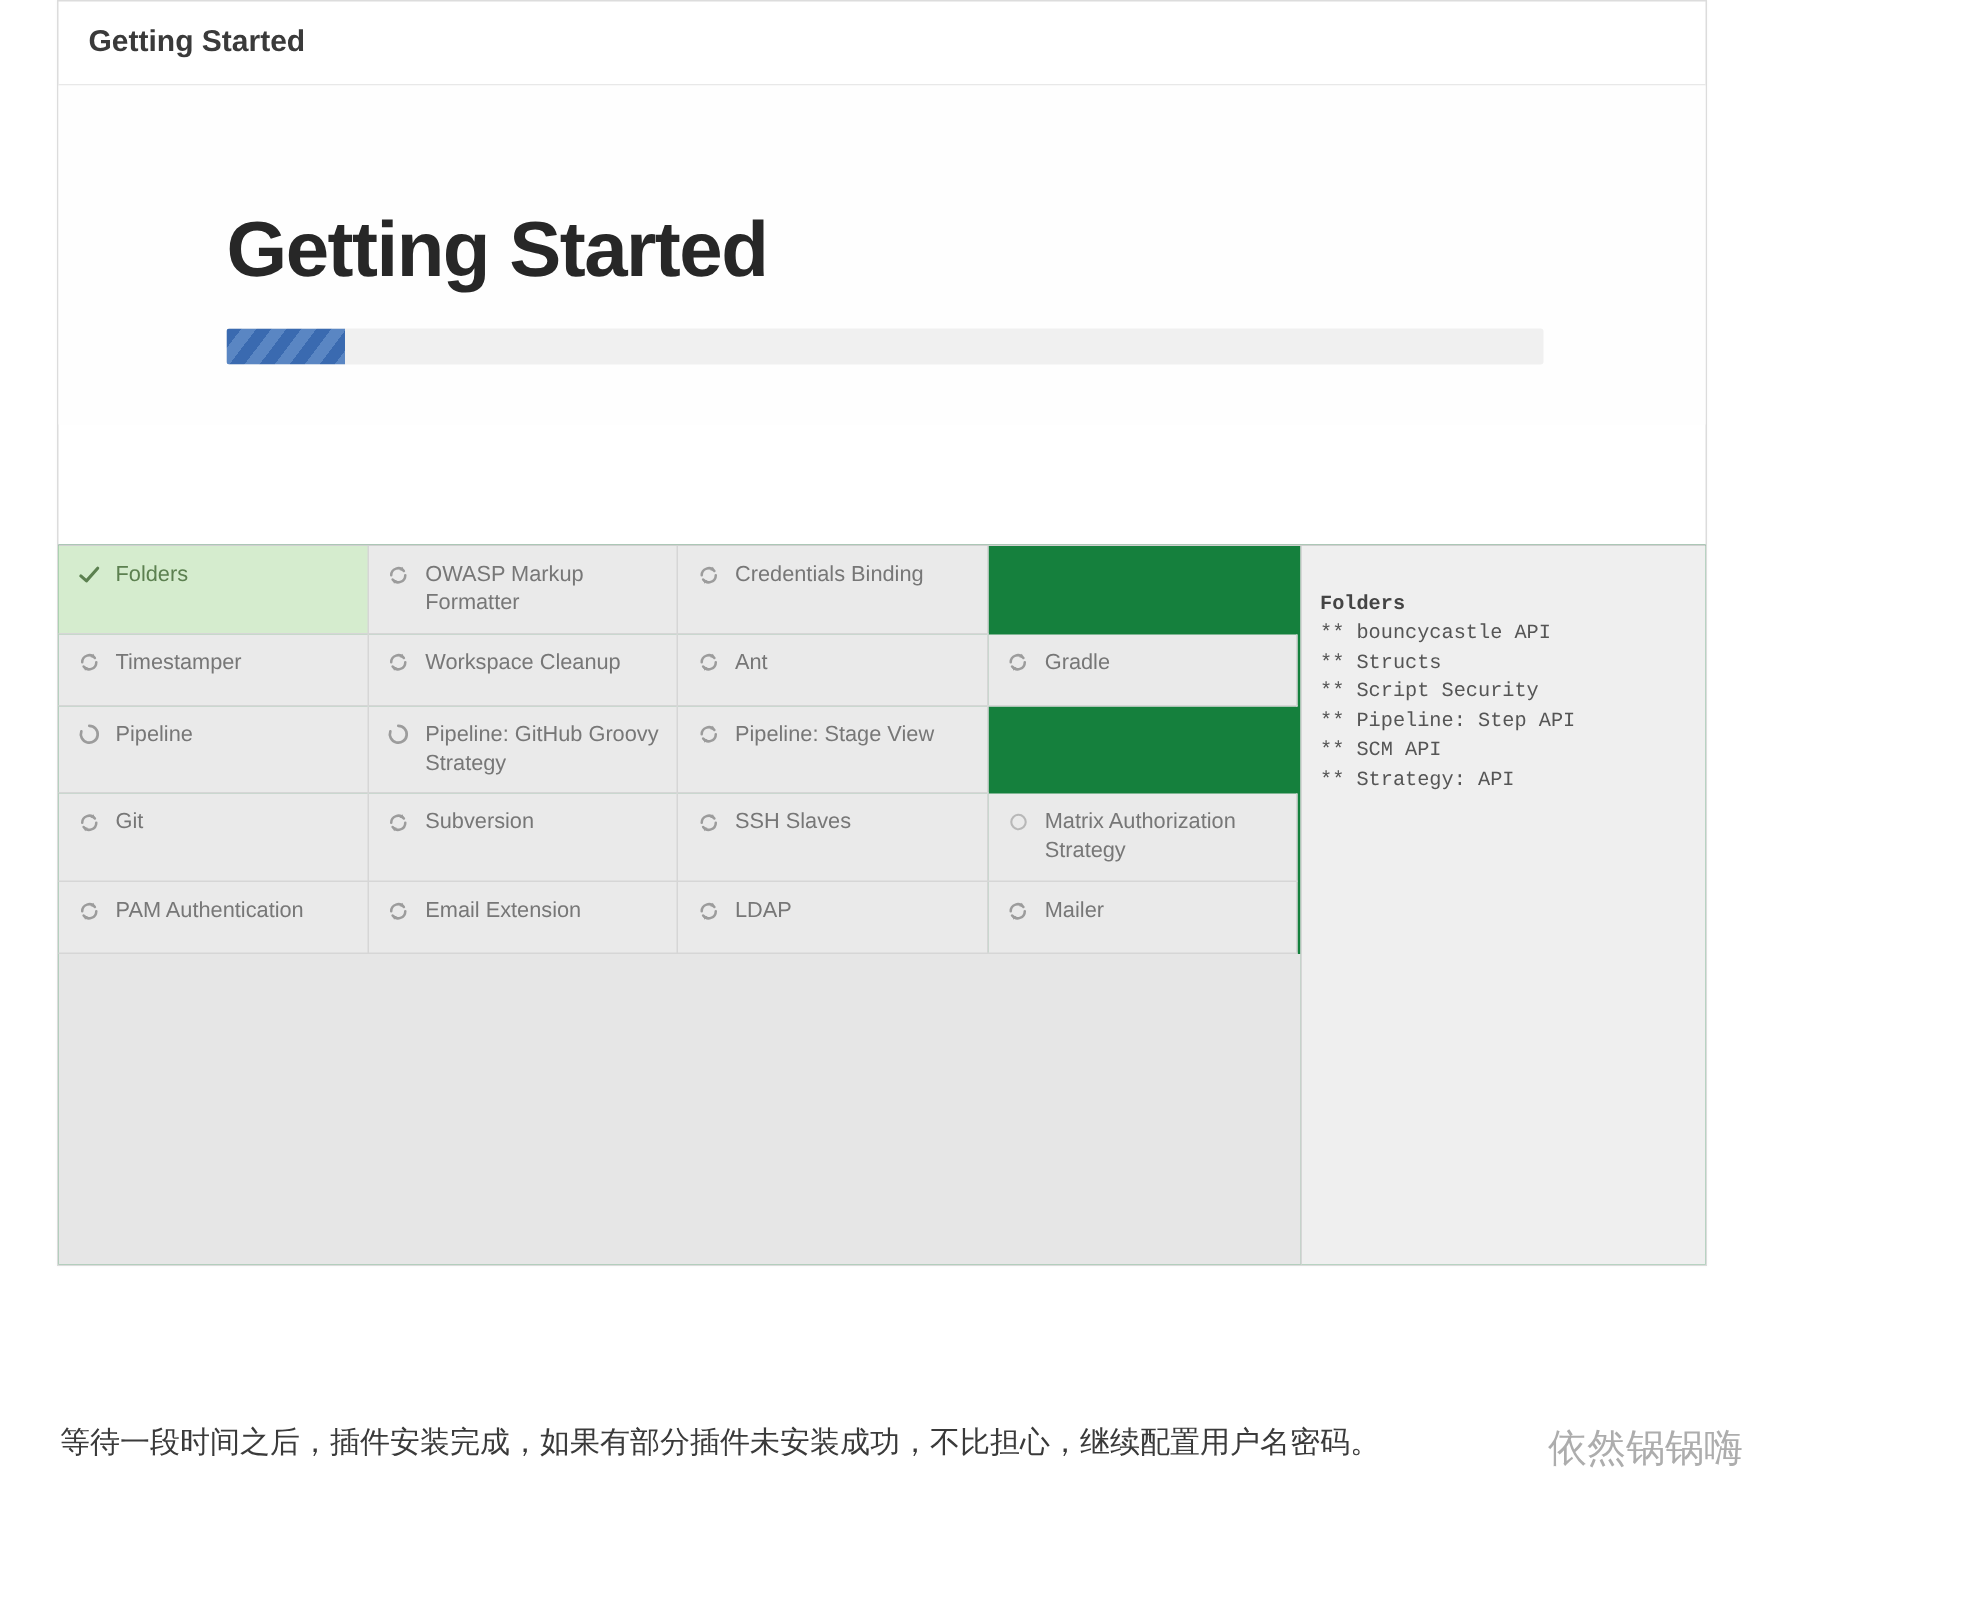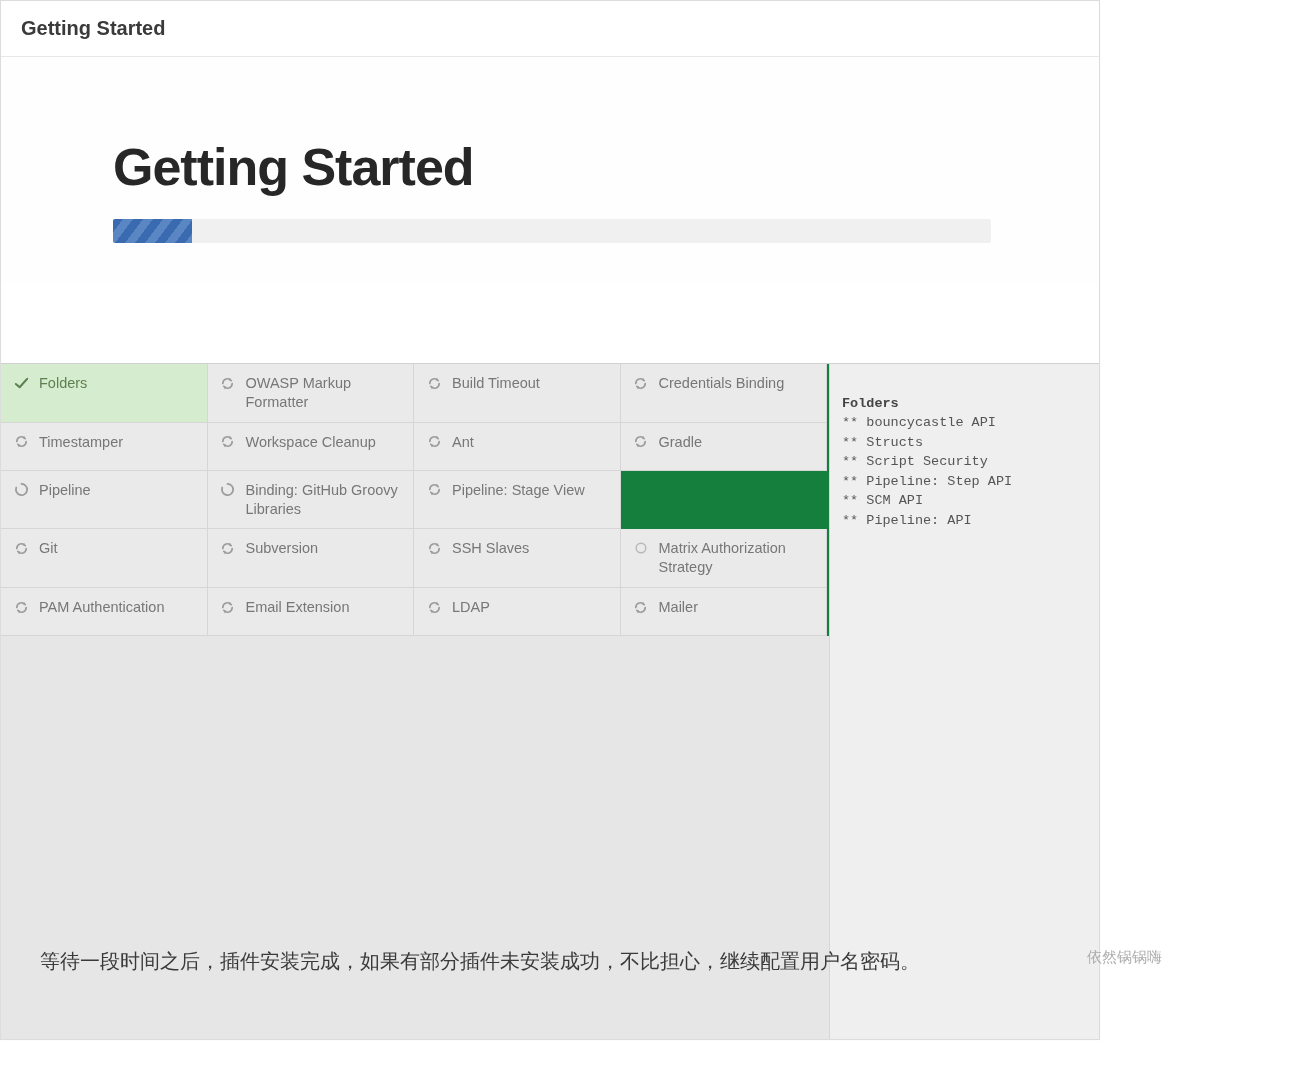--- a/index.html
+++ b/index.html
@@ -5,22 +5,23 @@
     * { box-sizing: border-box; margin: 0; padding: 0; }
     body {
       font-family: -apple-system, BlinkMacSystemFont, "Segoe UI", "Helvetica Neue", Arial, sans-serif;
       background: #fff;
       width: 1314px;
       height: 1068px;
       position: relative;
     }
     .container {
       width: 1100px;
-      height: 1040px;
+      height: 844px;
       border: 1px solid #dcdcdc;
+      margin-left: 38px;
       background: #fff;
       box-shadow: 0 0 2px rgba(0,0,0,0.04);
       display: flex;
       flex-direction: column;
     }
     .header {
       padding: 16px 20px;
       font-size: 20px;
       font-weight: 600;
       color: #3a3a3a;
@@ -124,21 +125,21 @@
       top: 948px;
       left: 40px;
       font-size: 20px;
       color: #3a3a3a;
       font-family: Liberation Mono, monospace;
     }
     .watermark {
       position: absolute;
       top: 948px;
       right: 152px;
-      font-size: 15px;
+      font-size: 26px;
       color: #999;
       opacity: 0.8;
     }
     svg { display: block; }
   </style>
 </head>
 <body>
 
 <div class="container">
   <div class="header">
@@ -171,29 +172,20 @@
               </span>
               <span class="label">OWASP Markup Formatter</span>
             </div>
             <div class="cell">
               <span class="icon">
                 <svg width="15" height="15" viewBox="0 0 16 16">
                   <path d="M3 8a5 5 0 0 1 9-3 M13 8a5 5 0 0 1-9 3" stroke="#9c9c9c" stroke-width="1.8" fill="none" stroke-linecap="round"></path>
                   <path d="M11 2 L12 5 L9 4.5 Z M5 14 L4 11 L7 11.5 Z" fill="#9c9c9c"></path>
                 </svg>
               </span>
-              <span class="label">Build Timeout</span>
-            </div>
-            <div class="cell">
-              <span class="icon">
-                <svg width="15" height="15" viewBox="0 0 16 16">
-                  <path d="M3 8a5 5 0 0 1 9-3 M13 8a5 5 0 0 1-9 3" stroke="#9c9c9c" stroke-width="1.8" fill="none" stroke-linecap="round"></path>
-                  <path d="M11 2 L12 5 L9 4.5 Z M5 14 L4 11 L7 11.5 Z" fill="#9c9c9c"></path>
-                </svg>
-              </span>
               <span class="label">Credentials Binding</span>
             </div>
           </div>
           <div class="row">
             <div class="cell">
               <span class="icon">
                 <svg width="15" height="15" viewBox="0 0 16 16">
                   <path d="M3 8a5 5 0 0 1 9-3 M13 8a5 5 0 0 1-9 3" stroke="#9c9c9c" stroke-width="1.8" fill="none" stroke-linecap="round"></path>
                   <path d="M11 2 L12 5 L9 4.5 Z M5 14 L4 11 L7 11.5 Z" fill="#9c9c9c"></path>
                 </svg>
@@ -236,21 +228,21 @@
                 </svg>
               </span>
               <span class="label">Pipeline</span>
             </div>
             <div class="cell">
               <span class="icon">
                 <svg width="15" height="15" viewBox="0 0 16 16">
                   <path d="M8 2 a6 6 0 1 1 -5.6 3.9" stroke="#9c9c9c" stroke-width="1.9" fill="none" stroke-linecap="round"></path>
                 </svg>
               </span>
-              <span class="label">Binding: GitHub Groovy Libraries</span>
+              <span class="label">Pipeline: GitHub Groovy Strategy</span>
             </div>
             <div class="cell">
               <span class="icon">
                 <svg width="15" height="15" viewBox="0 0 16 16">
                   <path d="M3 8a5 5 0 0 1 9-3 M13 8a5 5 0 0 1-9 3" stroke="#9c9c9c" stroke-width="1.8" fill="none" stroke-linecap="round"></path>
                   <path d="M11 2 L12 5 L9 4.5 Z M5 14 L4 11 L7 11.5 Z" fill="#9c9c9c"></path>
                 </svg>
               </span>
               <span class="label">Pipeline: Stage View</span>
             </div>
@@ -328,19 +320,19 @@
                 </svg>
               </span>
               <span class="label">Mailer</span>
             </div>
           </div>
         </div>
       <div class="grid-fill"></div>
     </div>
     <div class="log">
       <span class="log-title">Folders</span>
-      <div id="log-lines"><div>** bouncycastle API</div><div>** Structs</div><div>** Script Security</div><div>** Pipeline: Step API</div><div>** SCM API</div><div>** Pipeline: API</div></div>
+      <div id="log-lines"><div>** bouncycastle API</div><div>** Structs</div><div>** Script Security</div><div>** Pipeline: Step API</div><div>** SCM API</div><div>** Strategy: API</div></div>
     </div>
   </div>
 </div>
 
 <div class="caption">等待一段时间之后，插件安装完成，如果有部分插件未安装成功，不比担心，继续配置用户名密码。</div>
 <div class="watermark">依然锅锅嗨</div>
 
 </body></html>

